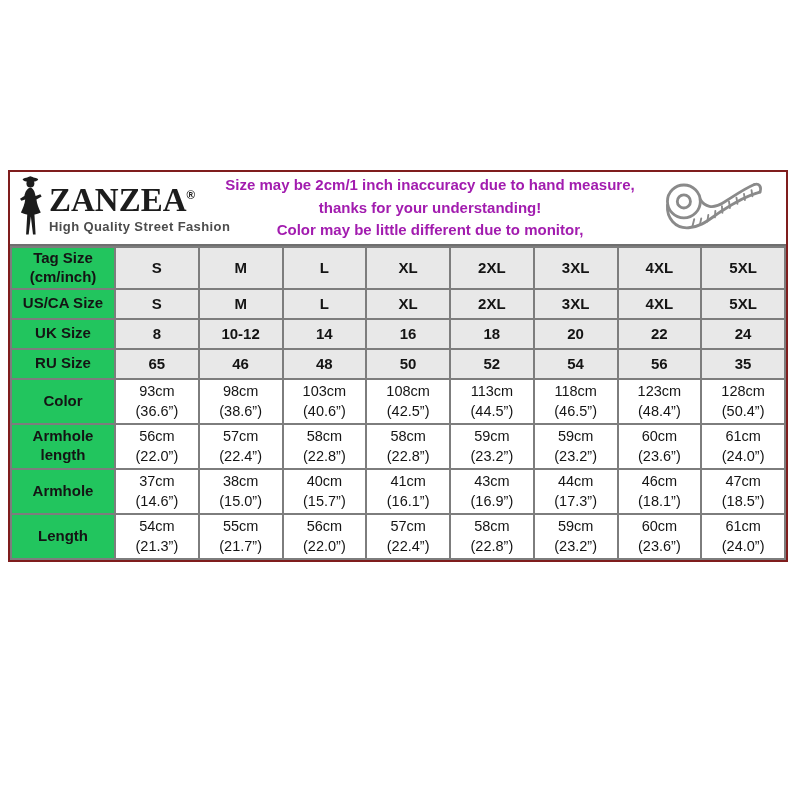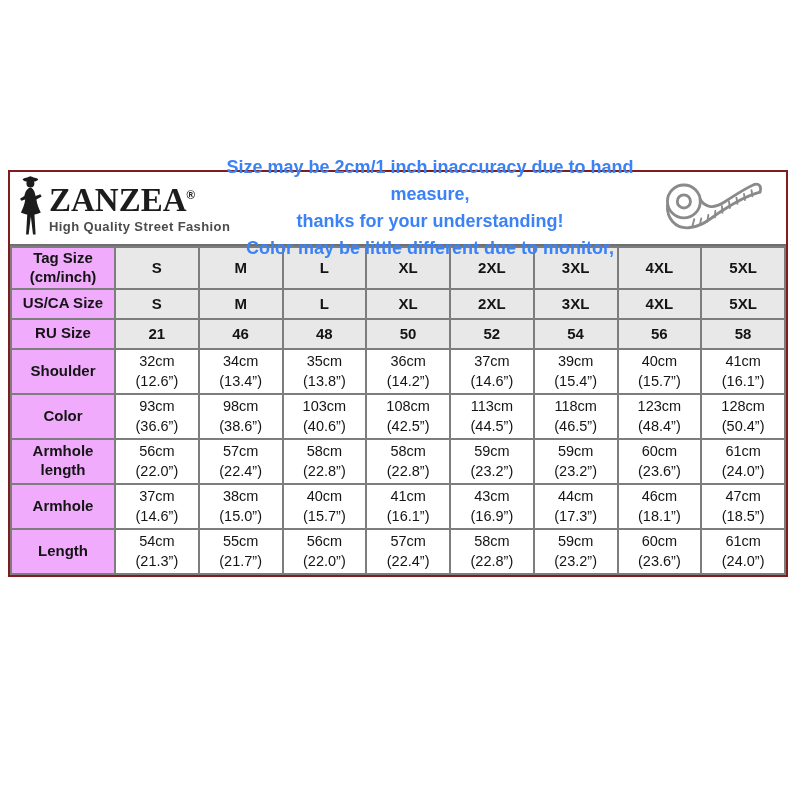--- a/index.html
+++ b/index.html
@@ -28,34 +28,34 @@
     font-size:34px; letter-spacing:0px; color:#1c1c1c;
     transform:scaleX(0.97); transform-origin:left center; white-space:nowrap;
   }
   .reg { font-size:12px; vertical-align:super; font-family:"Liberation Sans",sans-serif; }
   .tagline {
     font-size:13px; color:#4c4c4c; letter-spacing:0.4px;
     margin-top:3px; white-space:nowrap; font-weight:bold;
   }
   .notice {
     flex:1 1 auto; text-align:center; font-weight:bold;
-    font-size:18px; line-height:1.5; color:#3b82f6;
+    font-size:15px; line-height:1.5; color:#a21caf;
   }
   .tape { flex:0 0 auto; width:126px; display:flex; justify-content:center; }
   
   table.size-table {
     width:100%; border-collapse:collapse; table-layout:fixed;
     color:#141414;
   }
   .size-table th, .size-table td {
     border:2px solid #7d7d7d; text-align:center; vertical-align:middle;
     padding:1px; overflow:hidden;
   }
   .size-table th {
-    background:#f0abfc; font-weight:bold; font-size:15px; line-height:1.25;margin-left:32px;
+    background:#22c55e; font-weight:bold; font-size:15px; line-height:1.25;margin-left:32px;
   }
   tr.row-size    { height:30px; }
   tr.row-tag     { height:38px; }
   tr.row-measure { height:45px; }
   tr.row-size td {
     background:#e8e8e8; font-weight:bold; font-size:15px;
   }
   tr.row-measure td {
     background:#ffffff; font-weight:normal; font-size:14.5px; line-height:1.4;
   }
@@ -149,40 +149,40 @@
           <td>S</td>
           <td>M</td>
           <td>L</td>
           <td>XL</td>
           <td>2XL</td>
           <td>3XL</td>
           <td>4XL</td>
           <td>5XL</td>
         </tr>
         <tr class="row-size">
+          <th>UK Size</th>
+          <td>8</td>
+          <td>10-12</td>
+          <td>14</td>
+          <td>16</td>
+          <td>18</td>
+          <td>20</td>
+          <td>22</td>
+          <td>24</td>
+        </tr>
+        <tr class="row-size">
           <th>RU Size</th>
-          <td>21</td>
+          <td>65</td>
           <td>46</td>
           <td>48</td>
           <td>50</td>
           <td>52</td>
           <td>54</td>
           <td>56</td>
-          <td>58</td>
-        </tr>
-        <tr class="row-measure">
-          <th>Shoulder</th>
-          <td>32cm<br>(12.6”)</td>
-          <td>34cm<br>(13.4”)</td>
-          <td>35cm<br>(13.8”)</td>
-          <td>36cm<br>(14.2”)</td>
-          <td>37cm<br>(14.6”)</td>
-          <td>39cm<br>(15.4”)</td>
-          <td>40cm<br>(15.7”)</td>
-          <td>41cm<br>(16.1”)</td>
+          <td>35</td>
         </tr>
         <tr class="row-measure">
           <th>Color</th>
           <td>93cm<br>(36.6”)</td>
           <td>98cm<br>(38.6”)</td>
           <td>103cm<br>(40.6”)</td>
           <td>108cm<br>(42.5”)</td>
           <td>113cm<br>(44.5”)</td>
           <td>118cm<br>(46.5”)</td>
           <td>123cm<br>(48.4”)</td>

